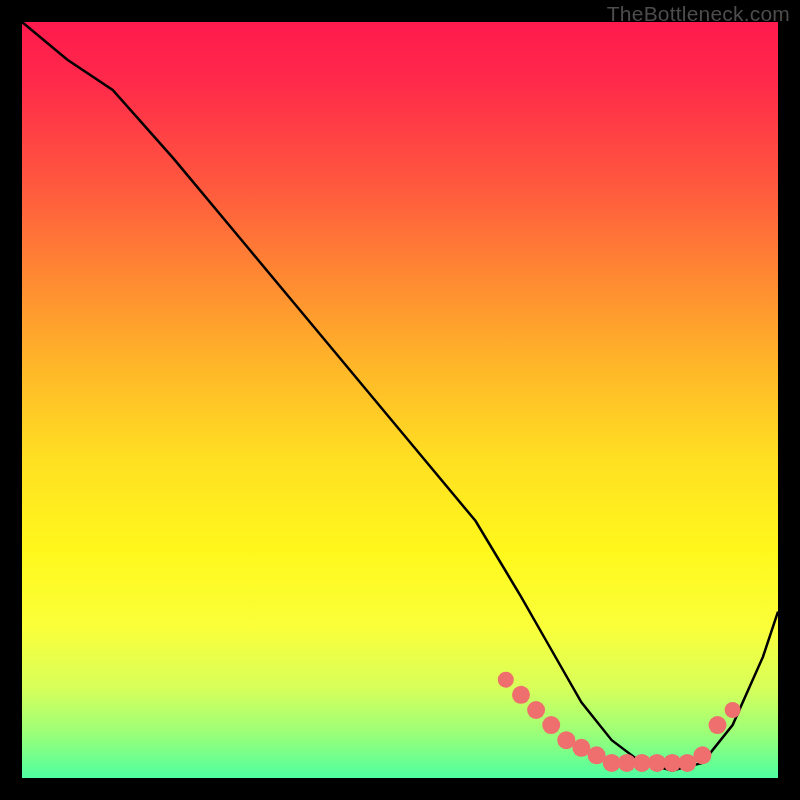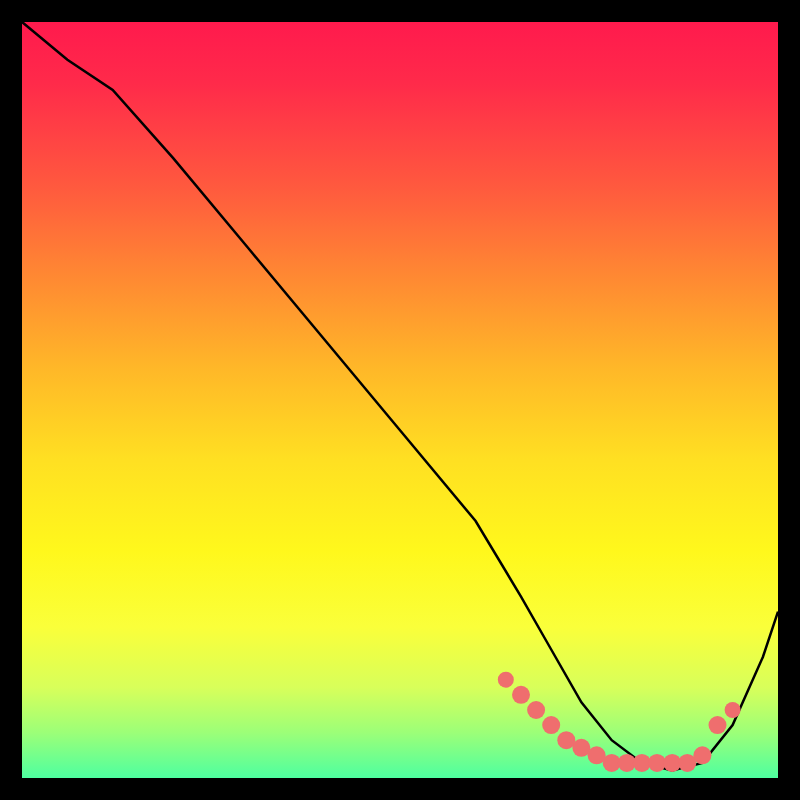--- a/index.html
+++ b/index.html
@@ -80,13 +80,14 @@
         <circle cx="619.9" cy="740.9" r="9" fill="#ef6e6e"></circle>
         <circle cx="635.0" cy="740.9" r="9" fill="#ef6e6e"></circle>
         <circle cx="650.2" cy="740.9" r="9" fill="#ef6e6e"></circle>
         <circle cx="665.3" cy="740.9" r="9" fill="#ef6e6e"></circle>
         <circle cx="680.4" cy="733.3" r="9" fill="#ef6e6e"></circle>
         <circle cx="695.5" cy="703.1" r="9" fill="#ef6e6e"></circle>
         <circle cx="710.6" cy="688.0" r="8" fill="#ef6e6e"></circle>
       </g>
   </svg>
 
+  <div class="watermark">TheBottleneck.com</div>
 </div>
 
 </body></html>

